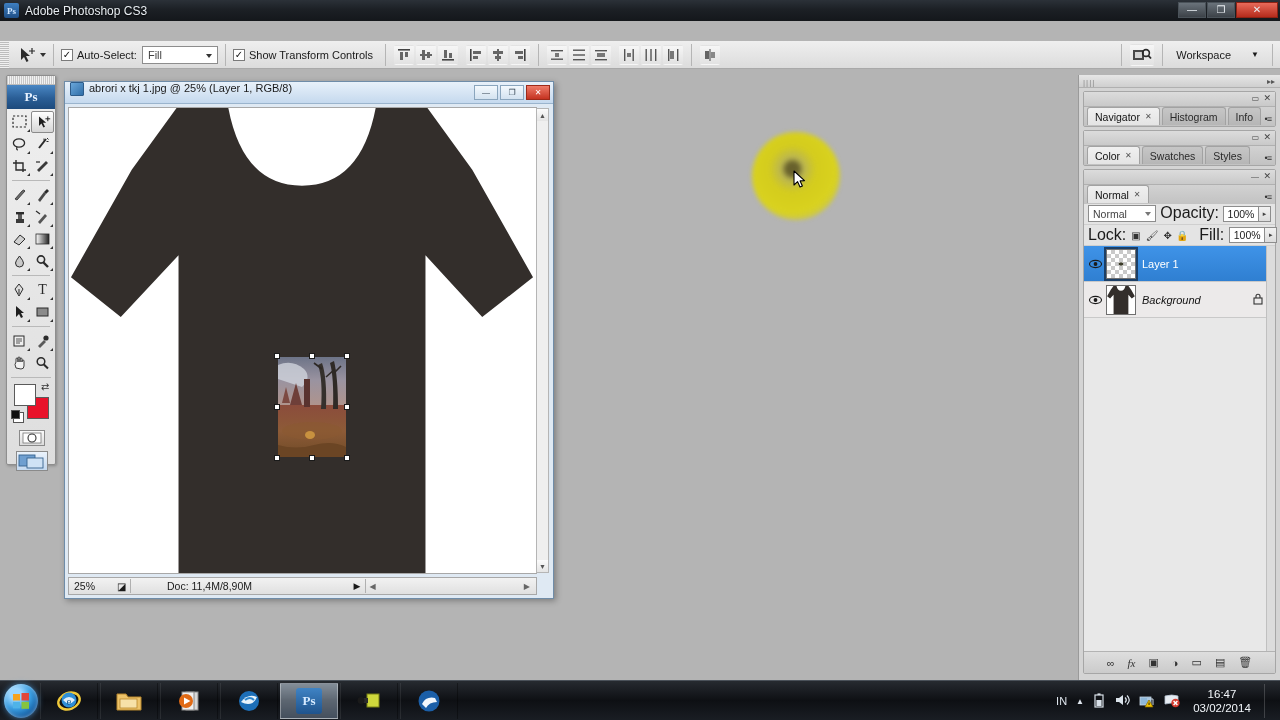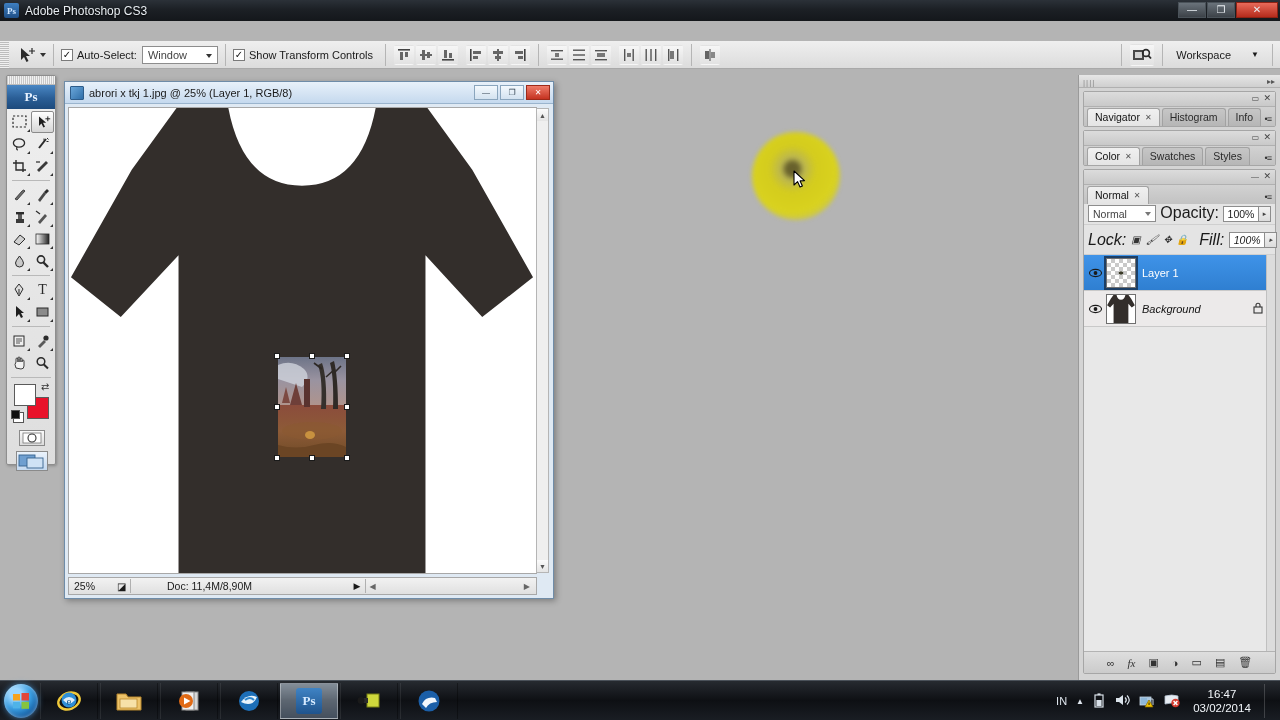--- a/index.html
+++ b/index.html
@@ -124,21 +124,21 @@
     background: linear-gradient(180deg,#eaf2fb,#c4d9f0); position:relative; }
 
   
   .doc-window {
     position: absolute; left: 64px; top: 81px; width: 490px; height: 518px;
     background: #dfe9f3; border: 1px solid #6f8ca8;
     box-shadow: 2px 2px 6px rgba(0,0,0,.3);
   }
   .doc-title {
     height: 22px; background: linear-gradient(180deg,#e8f1fa,#c5d9ee);
-    border-bottom: 1px solid #9ab4cd; display:flex; align-items:center; padding-left:5px;
+    border-bottom: 1px solid #9ab4cd; display:flex; padding-left:5px;
   }
   .doc-ico { width:14px;height:14px;background:linear-gradient(135deg,#6aa7da,#2f6ea8);
     border:1px solid #2d5c8a; margin-right:5px; border-radius:1px; }
   .doc-title-text { font-size: 11px; color: #1b1b1b; }
   .doc-btns { position:absolute; right:3px; top:3px; display:flex; gap:2px; }
   .doc-btn { width:24px;height:15px;border:1px solid #8aa5bd;
     background:linear-gradient(180deg,#f4f9fd,#d3e2f0);
     display:flex;align-items:center;justify-content:center;font-size:8px;color:#2a3b4a;}
   .doc-btn.close { background: linear-gradient(180deg,#ef7b68,#c43321); border-color:#9c2a19; color:#fff; }
   .canvas-area {
@@ -189,21 +189,21 @@
     margin: 3px 4px 0 4px; background: #e2e2e2;
     border: 1px solid #a6a6a6; border-radius:2px;
   }
   .panel-head {
     position: relative; height: 15px;
     background: linear-gradient(180deg,#dcdcdc,#c9c9c9);
     border-bottom: 1px solid #b0b0b0;
   }
   .panel-head .mini { position:absolute; right:16px; top:2px; font-size:8px; color:#444; }
   .panel-head .clo  { position:absolute; right:4px; top:1px; font-size:9px; color:#444; }
-  .tabs-row { display:flex; height:19px; align-items:center; padding-left:3px;
+  .tabs-row { display:flex; height:19px; align-items:flex-start; padding-left:3px;
     background: linear-gradient(180deg,#d2d2d2,#c2c2c2); position:relative; }
   .ptab {
     height:18px; padding:0 7px; font-size:10.5px; display:flex; align-items:center;
     background: linear-gradient(180deg,#c6c6c6,#b6b6b6);
     border:1px solid #a2a2a2; border-bottom:none; border-radius:3px 3px 0 0;
     margin-right:2px; color:#2a2a2a;
   }
   .ptab.active { background: linear-gradient(180deg,#f0f0f0,#e4e4e4); color:#111; }
   .ptab .x { margin-left:5px; font-size:8px; color:#555; }
   .pmenu { position:absolute; right:4px; bottom:2px; font-size:9px; color:#333; letter-spacing:-1px;}
@@ -214,22 +214,22 @@
     width: 92px; height:17px; border:1px solid #8d8d8d; background:#fff;
     font-size:10.5px; display:flex; align-items:center; padding-left:4px; position:relative; color:#444;
   }
   .blend-combo .arr { position:absolute; right:4px; top:6px; }
   .lbl { font-size:16px; }
   .numbox { width:36px; height:16px; border:1px solid #8d8d8d; background:#fff;
     font-size:10.5px; display:flex; align-items:center; justify-content:center; }
   .spin { width:12px;height:16px;border:1px solid #8d8d8d;border-left:none;
     background:linear-gradient(180deg,#f2f2f2,#dcdcdc);
     display:flex;align-items:center;justify-content:center;font-size:7px;color:#444;}
-  .lock-row { display:flex; align-items:center; height:31px; padding:0 4px; gap:5px;
-    border-top:1px solid #cfcfcf; border-bottom:1px solid #cfcfcf;font-style:italic; }
+  .lock-row { display:flex; align-items:center; height:22px; padding:0 4px; gap:5px;
+    border-top:1px solid #cfcfcf; border-bottom:1px solid #cfcfcf; }
   .lock-ico { font-size:10px; color:#333; }
 
   .layer-list { background:#e8e8e8; }
   .layer-row {
     display:flex; align-items:center; height:36px; border-bottom:1px solid #c9c9c9;
     position:relative; background:#eceaea;
   }
   .layer-row.sel { background: linear-gradient(180deg,#3f93e8,#2f7fd1); }
   .eye-cell { width:22px; display:flex; align-items:center; justify-content:center; }
   .thumb {
@@ -315,21 +315,21 @@
       </div>
       <div style="margin-left:3px">
           <div class="tri-dd"></div>
         </div>
 
       <div class="opt-sep"></div>
 
       <span class="chk">✓</span>
       <span class="opt-label">Auto-Select:</span>
       <div class="combo">
-        <span>Window</span>
+        <span>Fill</span>
         <span class="arr">
             <span class="tri-dd" style="display:block"></span>
           </span>
       </div>
 
       <div class="opt-sep"></div>
 
       <span class="chk">✓</span>
       <span class="opt-label">Show Transform Controls</span>
 

